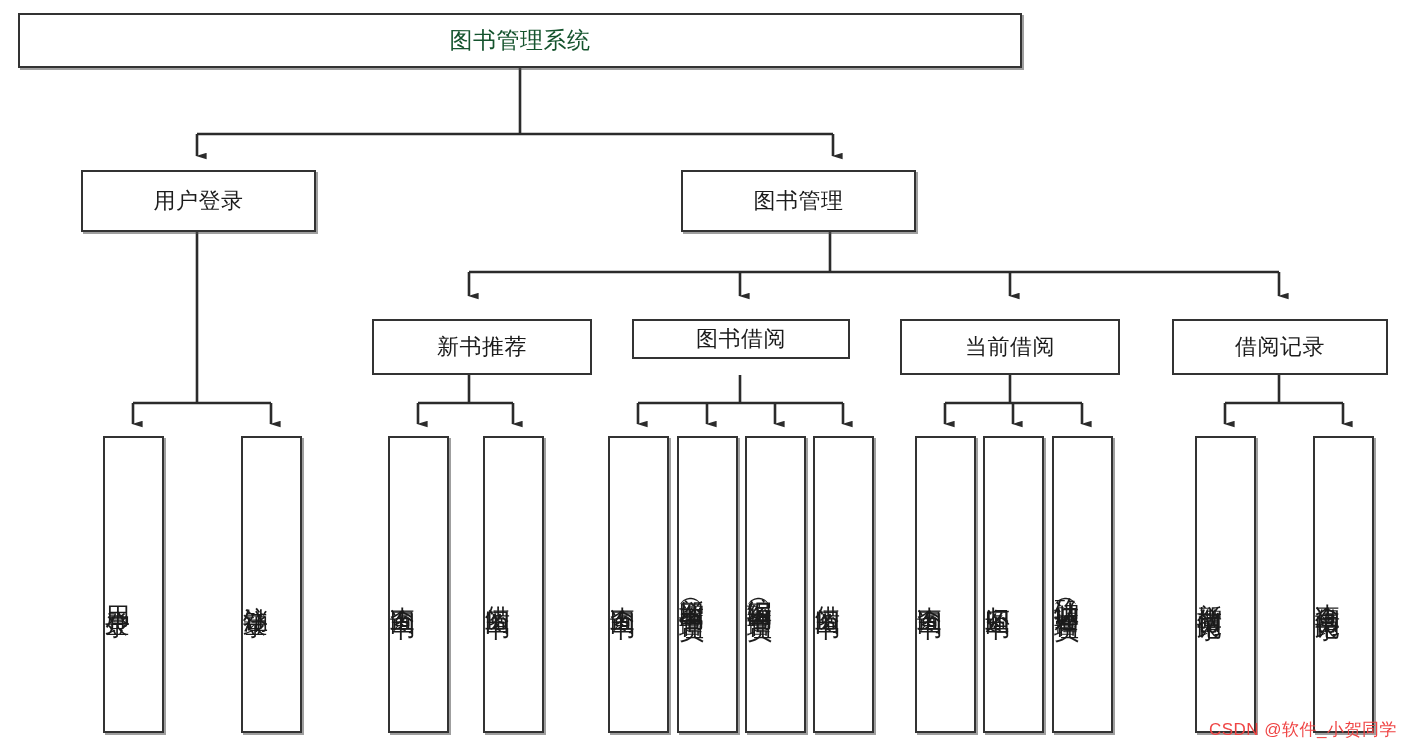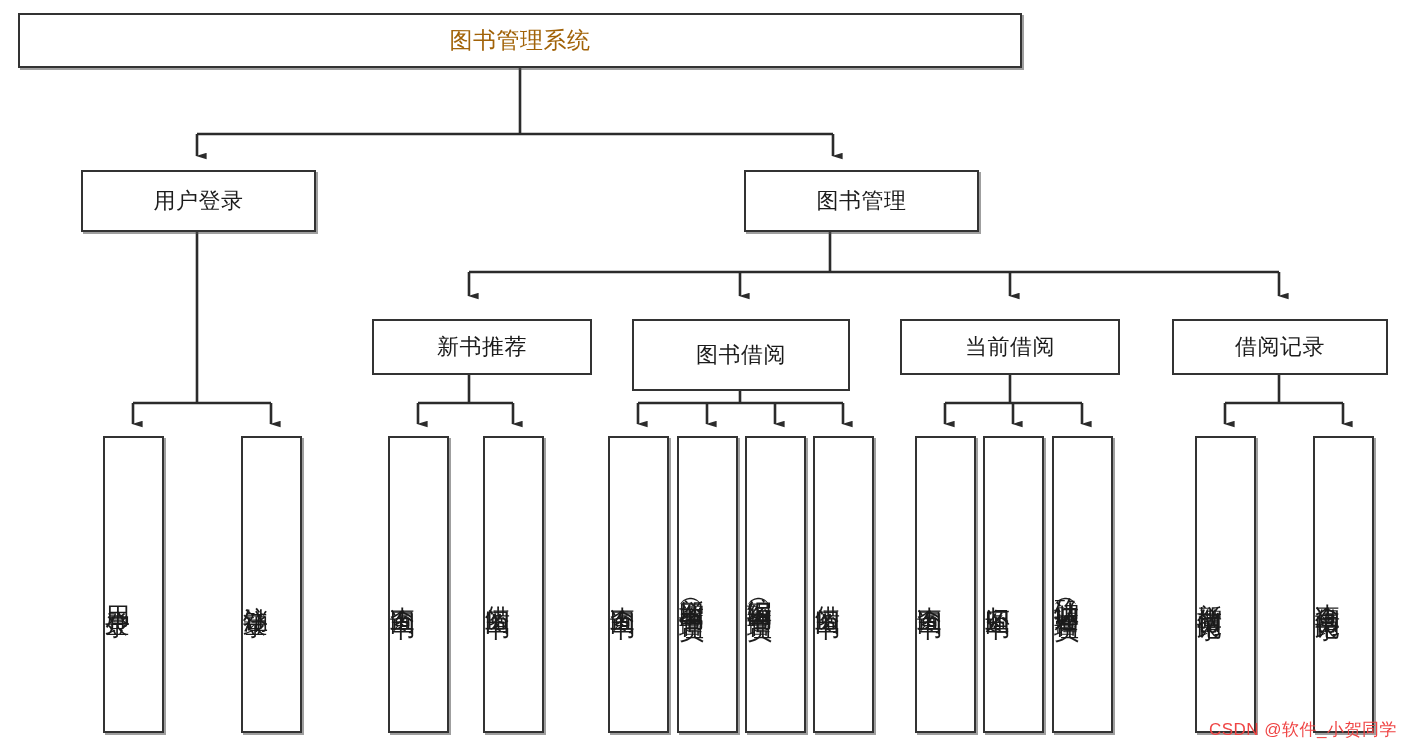--- a/index.html
+++ b/index.html
@@ -35,21 +35,21 @@
   }
   .node-label-h {
     font-size: 22px;
     color: #1b1b1b;
     line-height: 1.1;
     white-space: nowrap;
     letter-spacing: 0.5px;
   }
   .node-label-root {
     font-size: 23px;
-    color: #a16207;
+    color: #14532d;
     white-space: nowrap;
     letter-spacing: 0.5px;
   }
   .node-label-v {
     writing-mode: vertical-rl;
     text-orientation: upright;
     font-size: 25px;
     color: #1b1b1b;
     letter-spacing: 3px;
     line-height: 1;
@@ -134,29 +134,29 @@
   </svg>
 
   <div class="node-box shadowed" style="left:18px; top:13px; width:1004px; height:55px;">
     <span class="node-label-root">图书管理系统</span>
   </div>
 
   <div class="node-box shadowed" style="left:81px; top:170px; width:235px; height:62px;">
     <span class="node-label-h">用户登录</span>
   </div>
 
-  <div class="node-box shadowed" style="left:744px; top:170px; width:235px; height:62px;">
+  <div class="node-box shadowed" style="left:681px; top:170px; width:235px; height:62px;">
     <span class="node-label-h">图书管理</span>
   </div>
 
   <div class="node-box" style="left:372px; top:319px; width:220px; height:56px;">
     <span class="node-label-h">新书推荐</span>
   </div>
 
-  <div class="node-box" style="left:632px; top:319px; width:218px; height:72px;">
+  <div class="node-box" style="left:632px; top:319px; width:218px; height:40px;">
     <span class="node-label-h">图书借阅</span>
   </div>
 
   <div class="node-box" style="left:900px; top:319px; width:220px; height:56px;">
     <span class="node-label-h">当前借阅</span>
   </div>
 
   <div class="node-box" style="left:1172px; top:319px; width:216px; height:56px;">
     <span class="node-label-h">借阅记录</span>
   </div>

